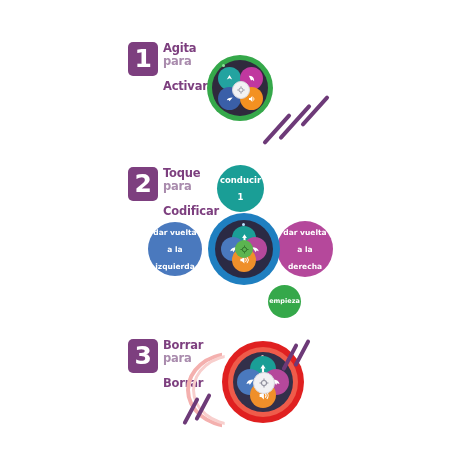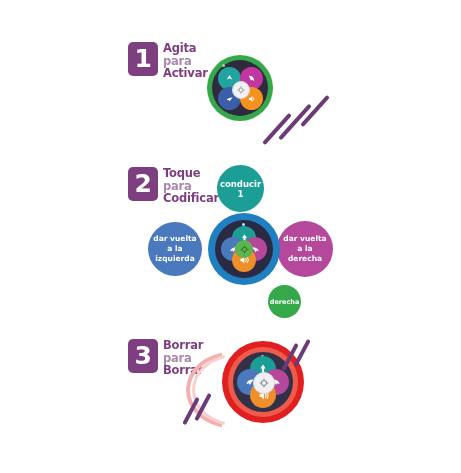--- a/index.html
+++ b/index.html
@@ -51,21 +51,21 @@
   .step-lines div {
     font-size: 11.5px;
     line-height: 11.5px;
     font-weight: bold;
     letter-spacing: -0.2px;
     font-family: "DejaVu Sans", sans-serif;
     white-space: nowrap;
   }
   .l1 { color: #7d3f7f; }
   .l2 { color: #a98bad; margin-top: 1px; }
-  .l3 { color: #7d3f7f; margin-top: 1px; }
+  .l3 { color: #7d3f7f; margin-top: 14px; }
 
   
   .device {
     position: absolute;
     border-radius: 50%;
   }
   .ring-inner {
     position: absolute;
     border-radius: 50%;
   }
@@ -103,21 +103,21 @@
   .bubble {
     position: absolute;
     border-radius: 50%;
     display: flex;
     align-items: center;
     justify-content: center;
     text-align: center;
     color: #ffffff;
     font-weight: bold;
     font-family: "DejaVu Sans", sans-serif;
-    line-height: 10px;
+    line-height: 17px;
   }
   .bubble span { display: block; padding: 0 3px; }
 
   .arc {
     position: absolute;
     border-radius: 50%;
   }
 </style>
 </head>
 <body>
@@ -188,21 +188,21 @@
   <div class="bubble" style="left:277px; top:221px; width:56px; height:56px; background:#b5489b; font-size:7.5px;">
     <span>dar vuelta a la derecha</span>
   </div>
 
   <div class="bubble" style="left:148px; top:222px; width:54px; height:54px; background:#4a79be; font-size:7.5px;">
     <span>dar vuelta a la izquierda</span>
   </div>
 
 
   <div class="bubble" style="left:268px; top:285px; width:33px; height:33px; background:#35a84a; font-size:6.5px;">
-    <span>derecha</span>
+    <span>empieza</span>
   </div>
 
   <div class="device" style="left:208px; top:213px; width:72px; height:72px; background:#1f7fc0;">
     <div class="ring-inner" style="left:7px; top:7px; width:58px; height:58px; background:#2b2a44;"></div>
     <div class="led" style="left:34px; top:10px; width:3px; height:3px; background:#b6e3ff;"></div>
 
     <div class="petal" style="left:24px; top:13px; width:24px; height:24px; background:#1a9e96;">
       <svg width="11" height="11" viewBox="0 0 10 10">
         <path d="M5 1.2 L7.2 4.6 H5.9 V8 H4.1 V4.6 H2.8 Z" fill="#ffffff"></path>
       </svg>

